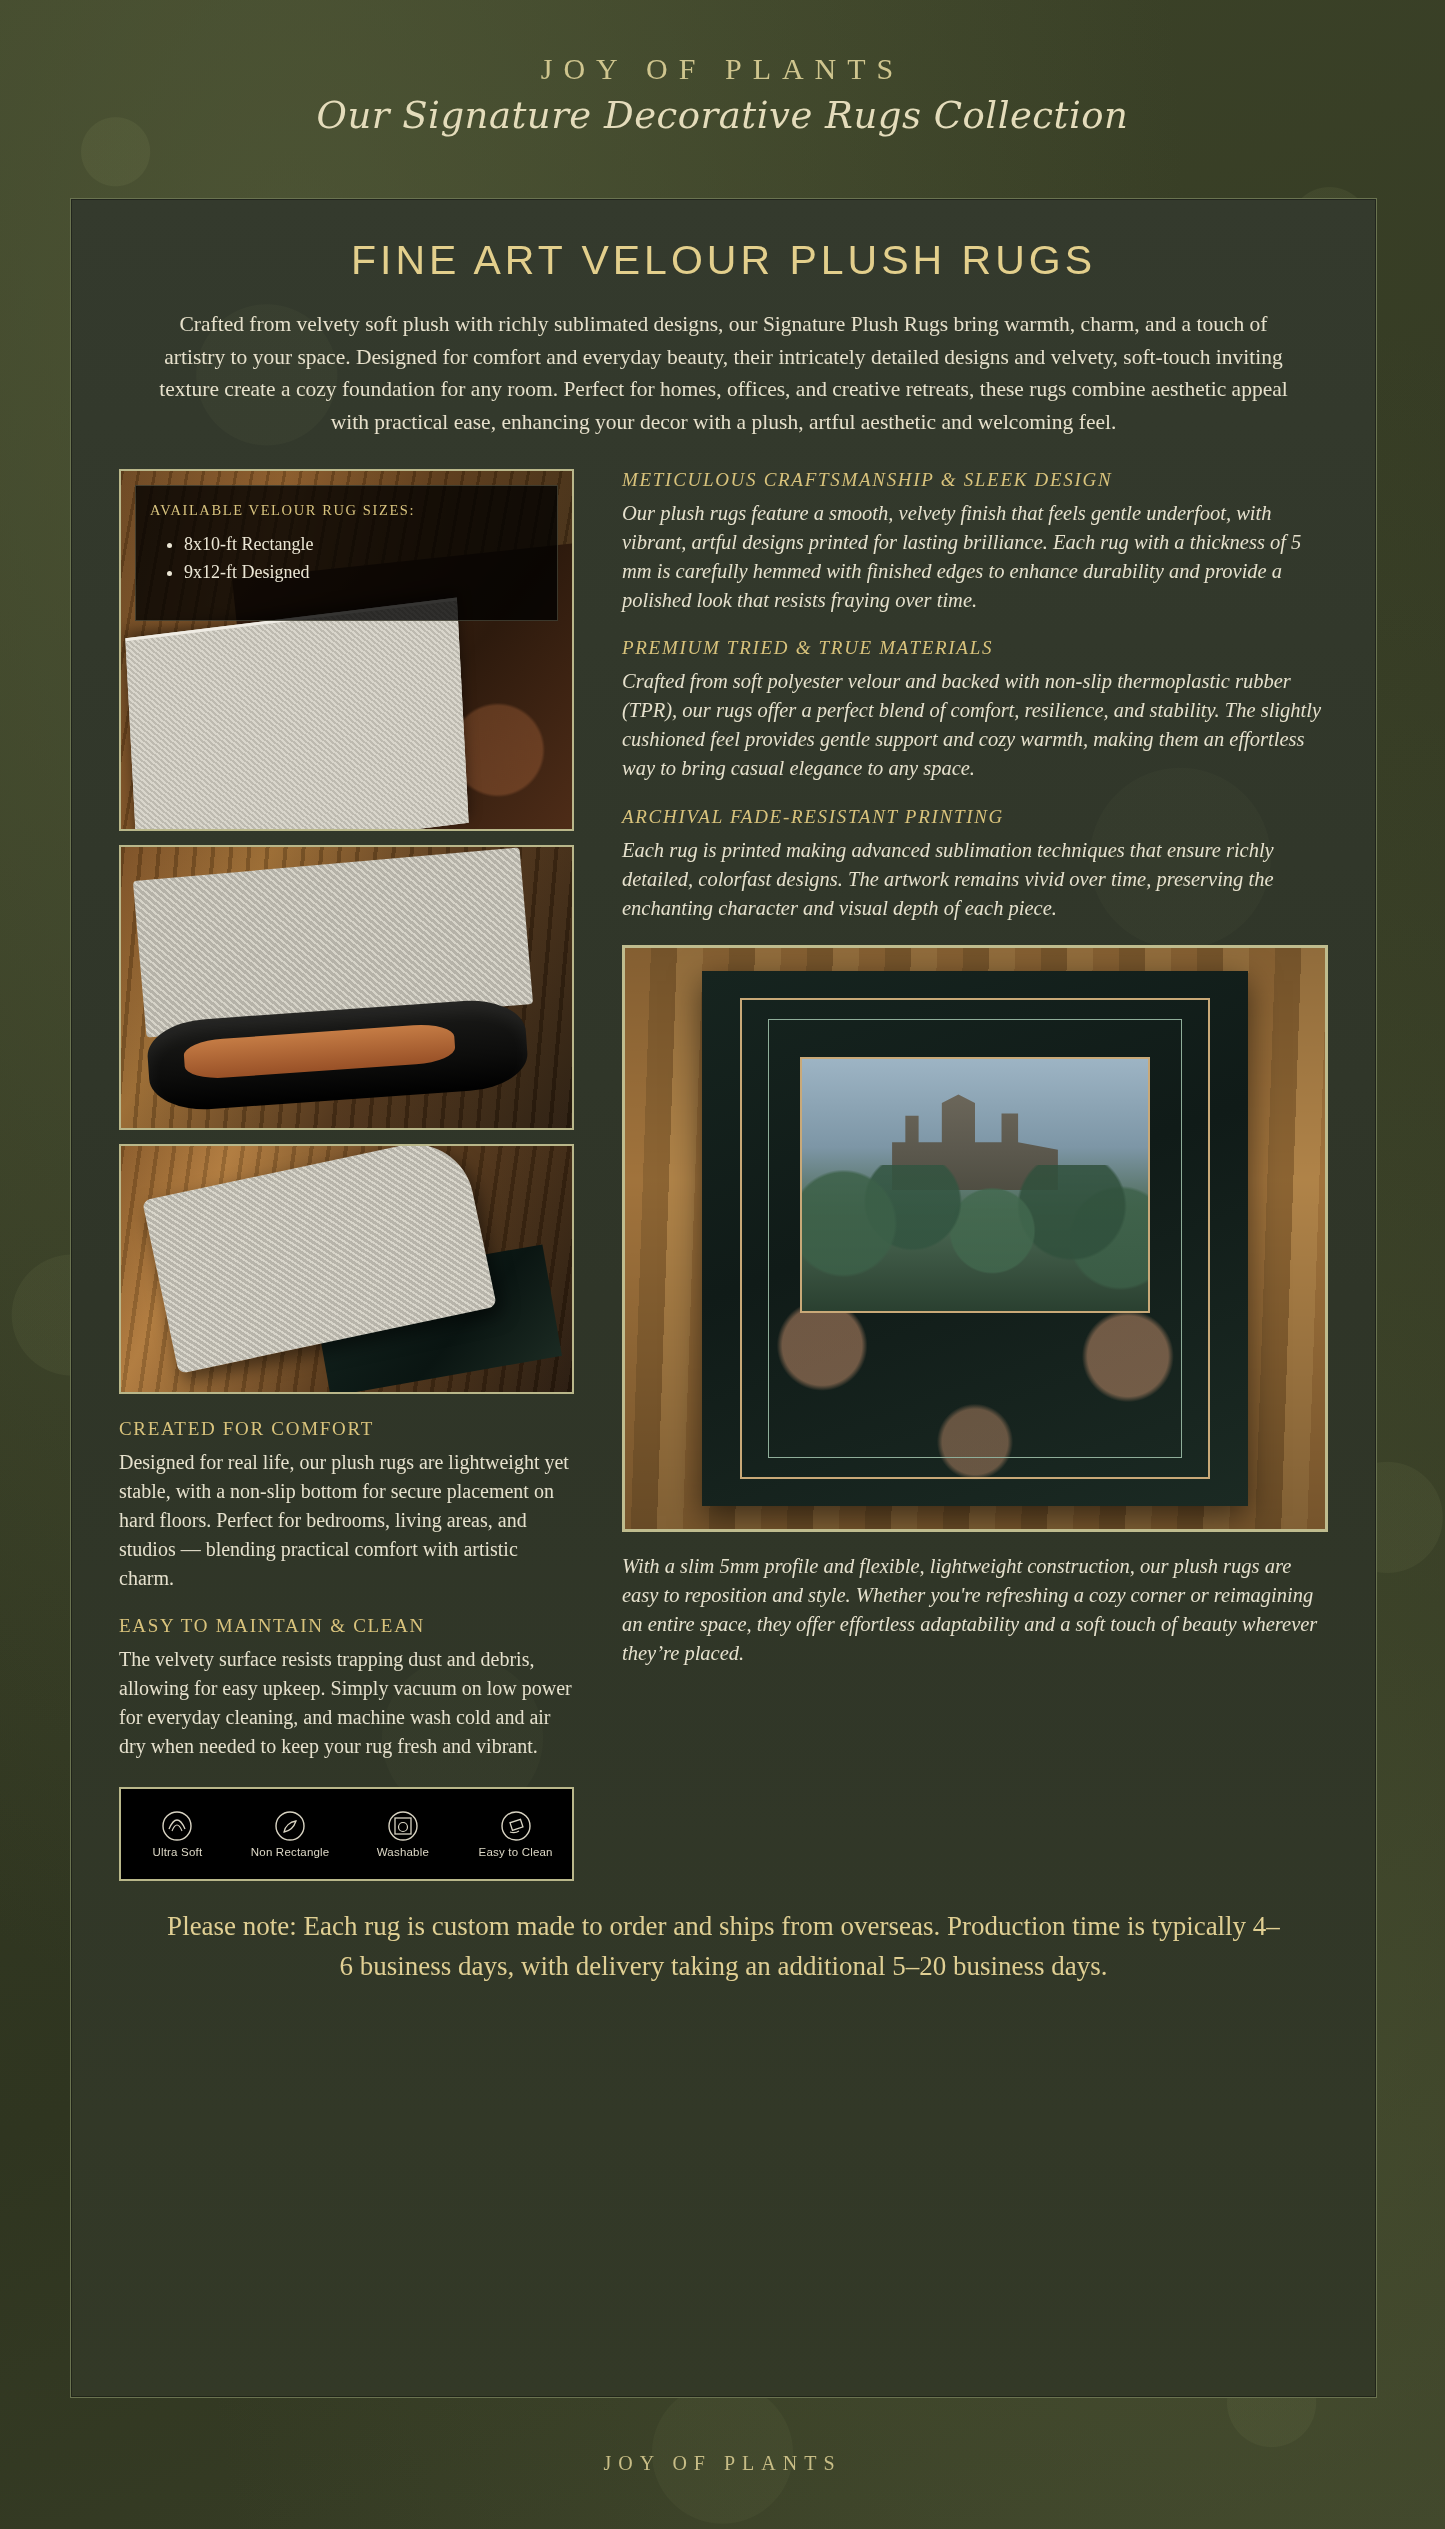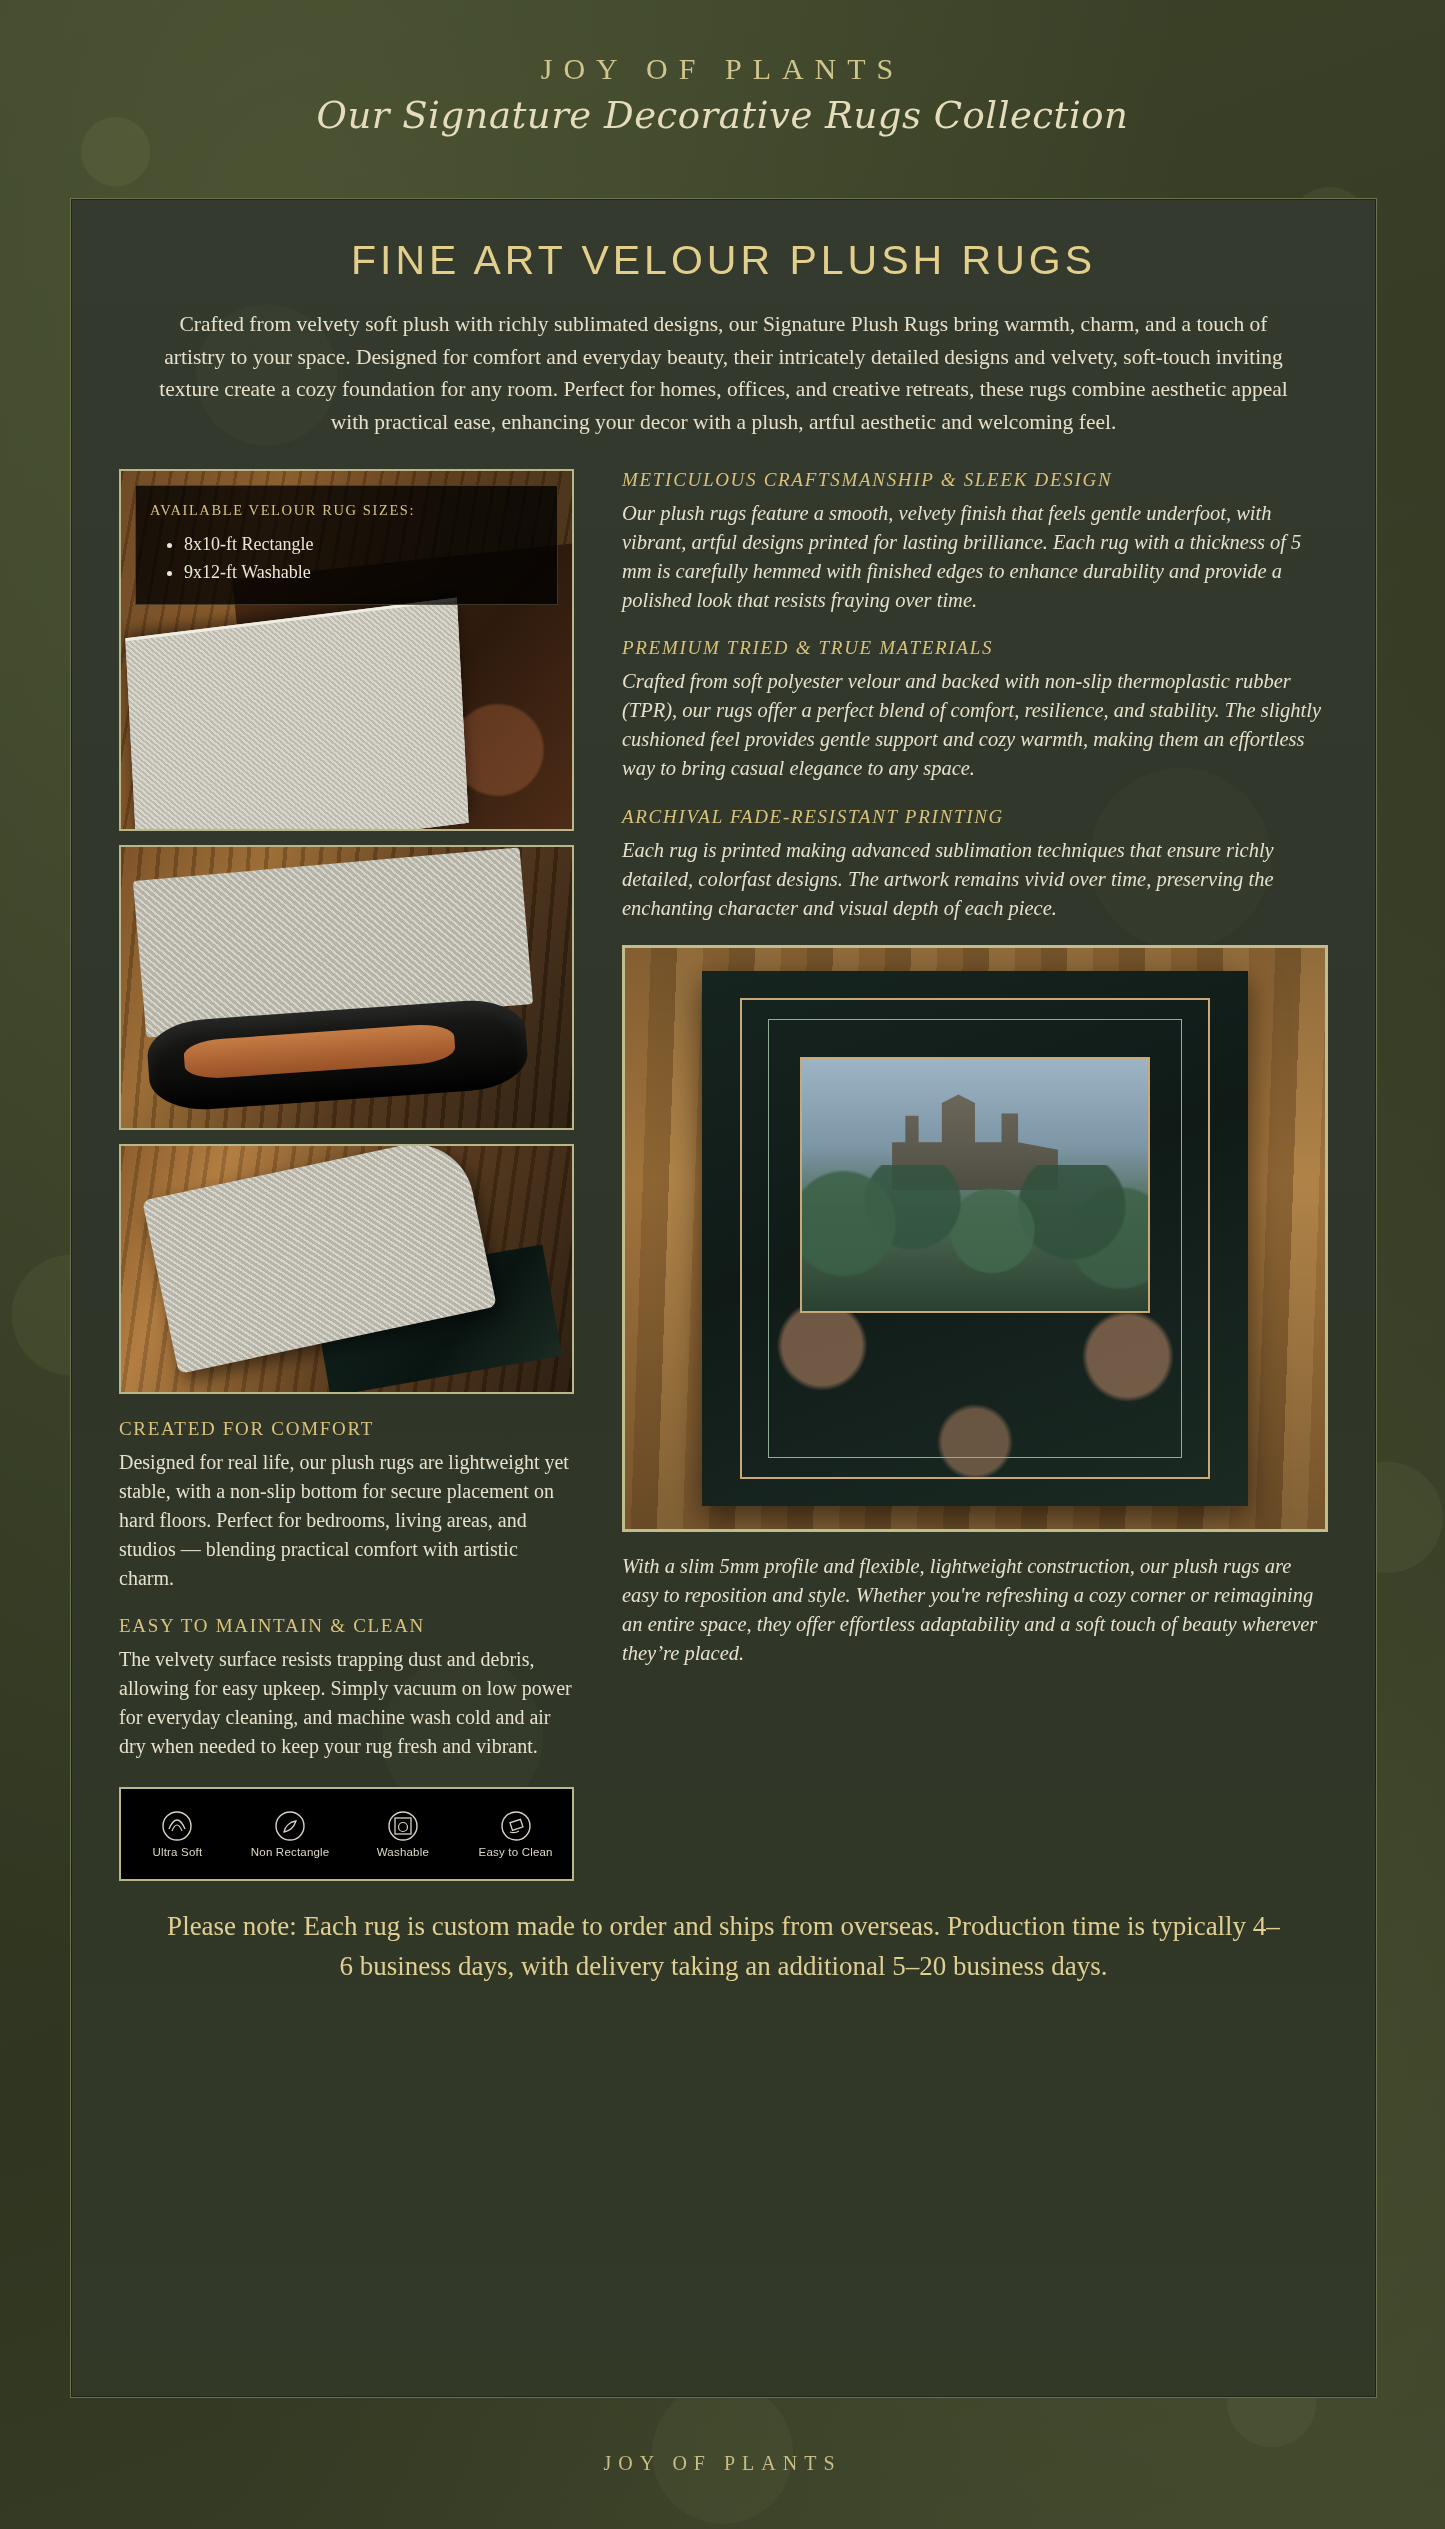--- a/index.html
+++ b/index.html
@@ -166,21 +166,21 @@
     background:
       repeating-linear-gradient(45deg, #d9d6cc 0 2px, #bdbab0 2px 4px),
       #cdcac0;
     transform: rotate(-7deg) skewX(-4deg);
     border-top: 3px solid #efece4;
     box-shadow: 0 -6px 14px rgba(0,0,0,0.45);
   }
   .sizes-box {
     position: absolute;
     left: 14px; top: 14px; right: 14px;
-    height: 120px;
+    height: 136px;
     background: rgba(0,0,0,0.78);
     border: 1px solid rgba(150,150,120,0.35);
     padding: 16px 14px 0 14px;
     box-sizing: border-box;
   }
   .sizes-title {
     color: #d9c47f;
     font-size: 14.5px;
     letter-spacing: 1.6px;
     text-transform: uppercase;
@@ -398,21 +398,21 @@
       <div class="col-left">
 
         <div class="img-frame img-1">
           <div class="photo-wood"></div>
           <div class="rug-corner"></div>
           <div class="rug-backing"></div>
           <div class="sizes-box">
             <div class="sizes-title">AVAILABLE  VELOUR RUG SIZES:</div>
             <ul class="sizes-list">
               <li>8x10-ft Rectangle</li>
-              <li>9x12-ft Washable</li>
+              <li>9x12-ft Designed</li>
             </ul>
           </div>
         </div>
 
         <div class="img-frame img-2">
           <div class="photo2-bg"></div>
           <div class="fold-mesh"></div>
           <div class="fold-roll"></div>
           <div class="fold-orange"></div>
         </div>

